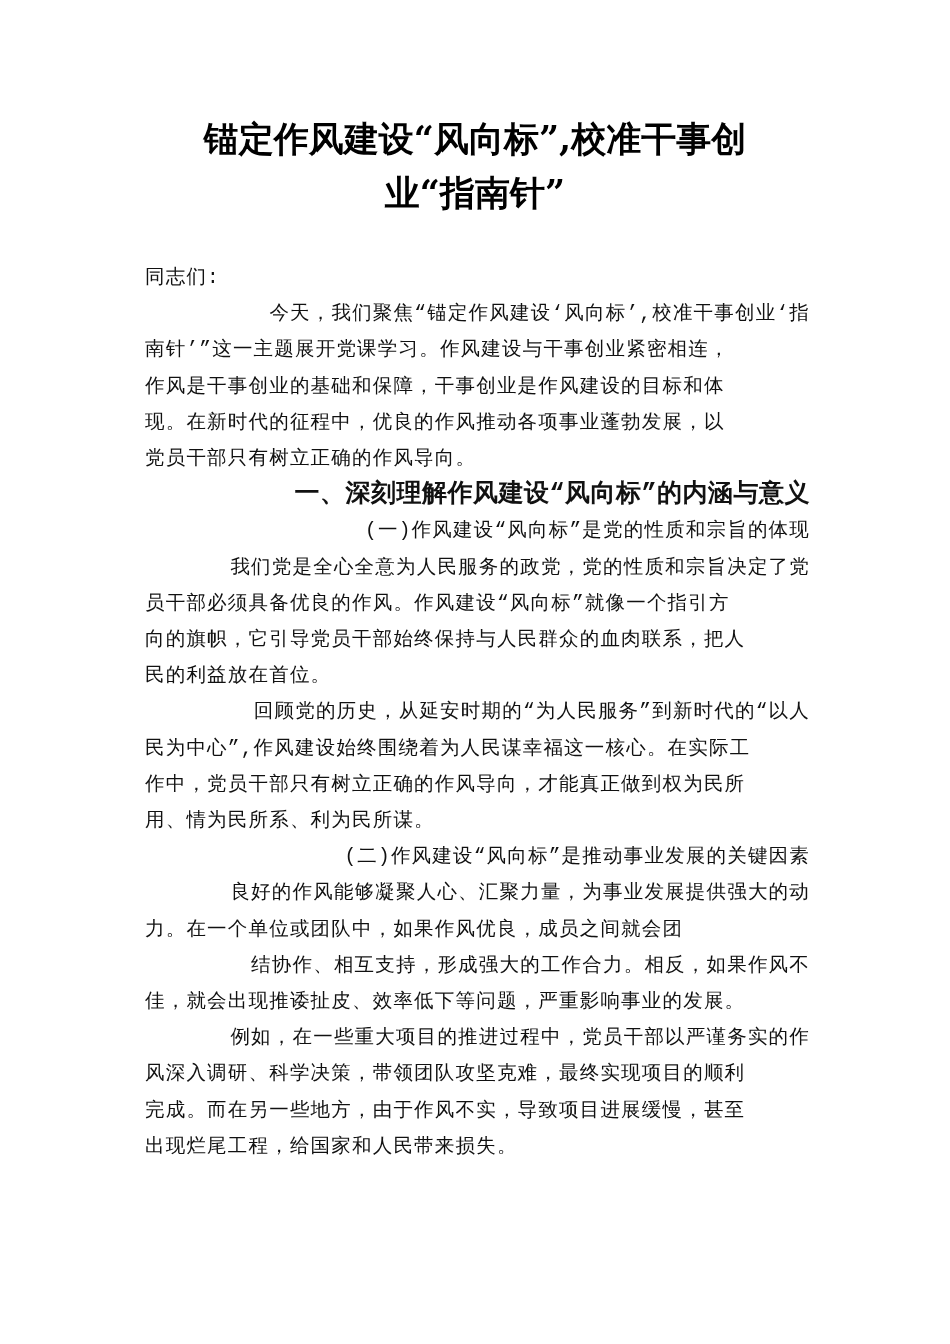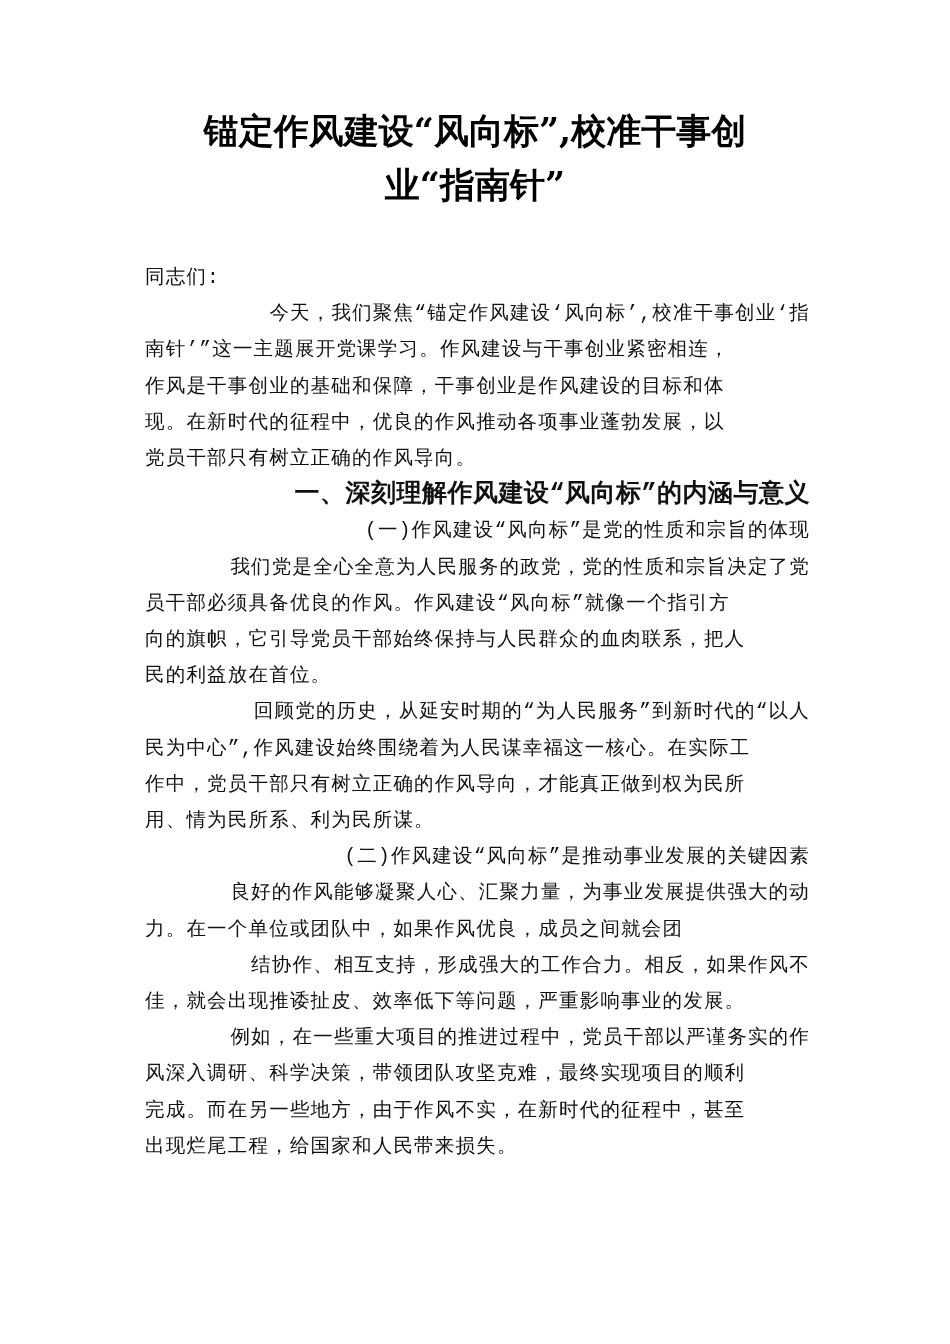--- a/index.html
+++ b/index.html
@@ -1,19 +1,19 @@
 <!DOCTYPE html>
 <html><head>
 <meta charset="utf-8">
 <style>
   html, body { margin: 0; padding: 0; background: #ffffff; }
   body { width: 950px; height: 1344px; position: relative; overflow: hidden; }
   .page { position: absolute; left: 0; top: 0; width: 950px; height: 1344px; background: #fff; }
   .title {
-    position: absolute; left: 140px; width: 670px; top: 104px;
+    position: absolute; left: 140px; width: 670px; top: 112px;
     text-align: center; font-family: "DejaVu Serif", serif; font-weight: bold;
     font-size: 35px; line-height: 54px; color: #000; letter-spacing: 0px;
   }
   .body {
     position: absolute; left: 145px; top: 260px; width: 665px;
     font-family: Liberation Mono, monospace; font-size: 19.5px; line-height: 36.2px;
     color: #111; letter-spacing: 1.2px;
   }
   .h1 { font-weight: bold; font-size: 25px; letter-spacing: 0.5px; }
   .line { display: block; white-space: nowrap; }
@@ -64,17 +64,17 @@
     </div>
 
     <div>
       <span class="line ind">结协作、相互支持，形成强大的工作合力。相反，如果作风不</span>
       <span class="line">佳，就会出现推诿扯皮、效率低下等问题，严重影响事业的发展。</span>
     </div>
 
     <div>
       <span class="line ind">例如，在一些重大项目的推进过程中，党员干部以严谨务实的作</span>
       <span class="line">风深入调研、科学决策，带领团队攻坚克难，最终实现项目的顺利</span>
-      <span class="line">完成。而在另一些地方，由于作风不实，在新时代的征程中，甚至</span>
+      <span class="line">完成。而在另一些地方，由于作风不实，导致项目进展缓慢，甚至</span>
       <span class="line">出现烂尾工程，给国家和人民带来损失。</span>
     </div>
   </div>
 </div>
 
 </body></html>

